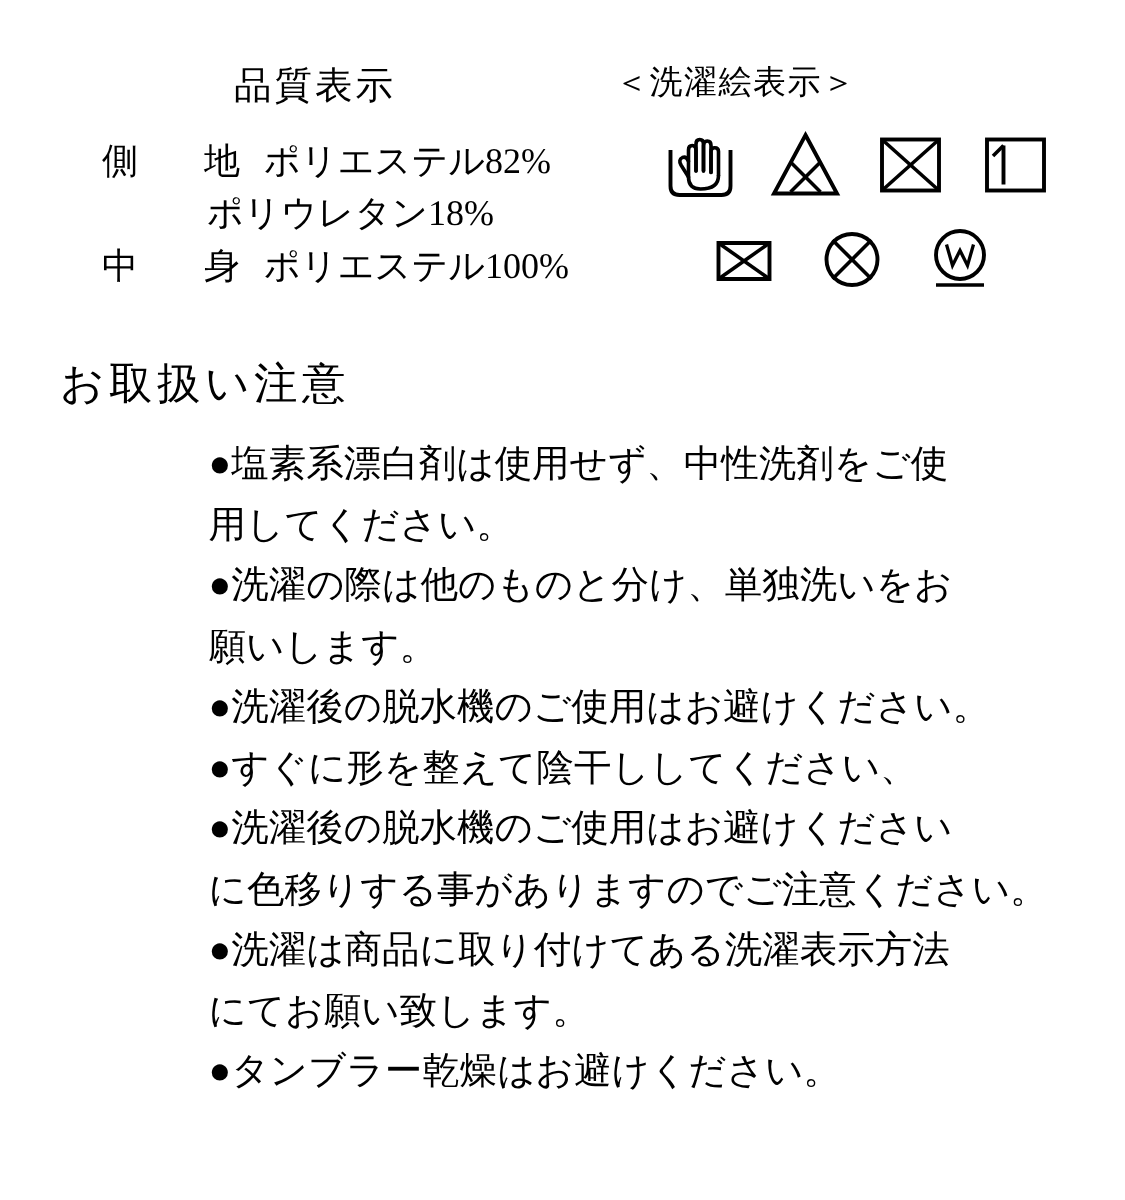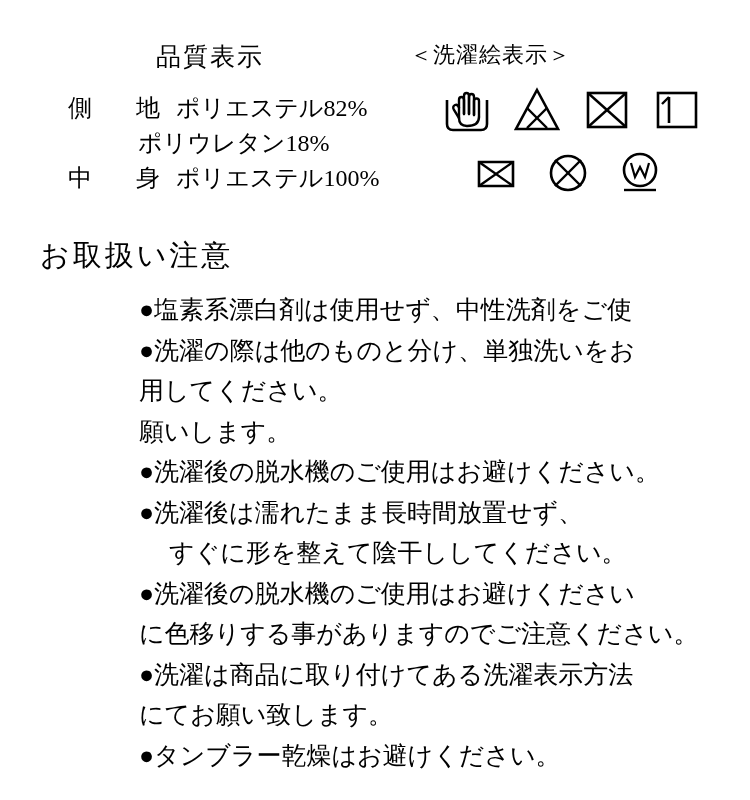--- a/index.html
+++ b/index.html
@@ -187,26 +187,25 @@
         </svg>
 
       </div>
     </div>
   </div>
 
   <div class="notes-title">お取扱い注意</div>
 
   <div class="notes">
     <div class="note-line">●塩素系漂白剤は使用せず、中性洗剤をご使</div>
+    <div class="note-line">用してください。</div>
     <div class="note-line">●洗濯の際は他のものと分け、単独洗いをお</div>
-    <div class="note-line">用してください。</div>
     <div class="note-line">願いします。</div>
     <div class="note-line">●洗濯後の脱水機のご使用はお避けください。</div>
-    <div class="note-line">●洗濯後は濡れたまま長時間放置せず、</div>
-    <div class="note-line sub">すぐに形を整えて陰干ししてください。</div>
+    <div class="note-line">●すぐに形を整えて陰干ししてください、</div>
     <div class="note-line">●洗濯後の脱水機のご使用はお避けください</div>
     <div class="note-line">に色移りする事がありますのでご注意ください。</div>
     <div class="note-line">●洗濯は商品に取り付けてある洗濯表示方法</div>
     <div class="note-line">にてお願い致します。</div>
     <div class="note-line">●タンブラー乾燥はお避けください。</div>
   </div>
 
 </div>
 
 </body></html>

